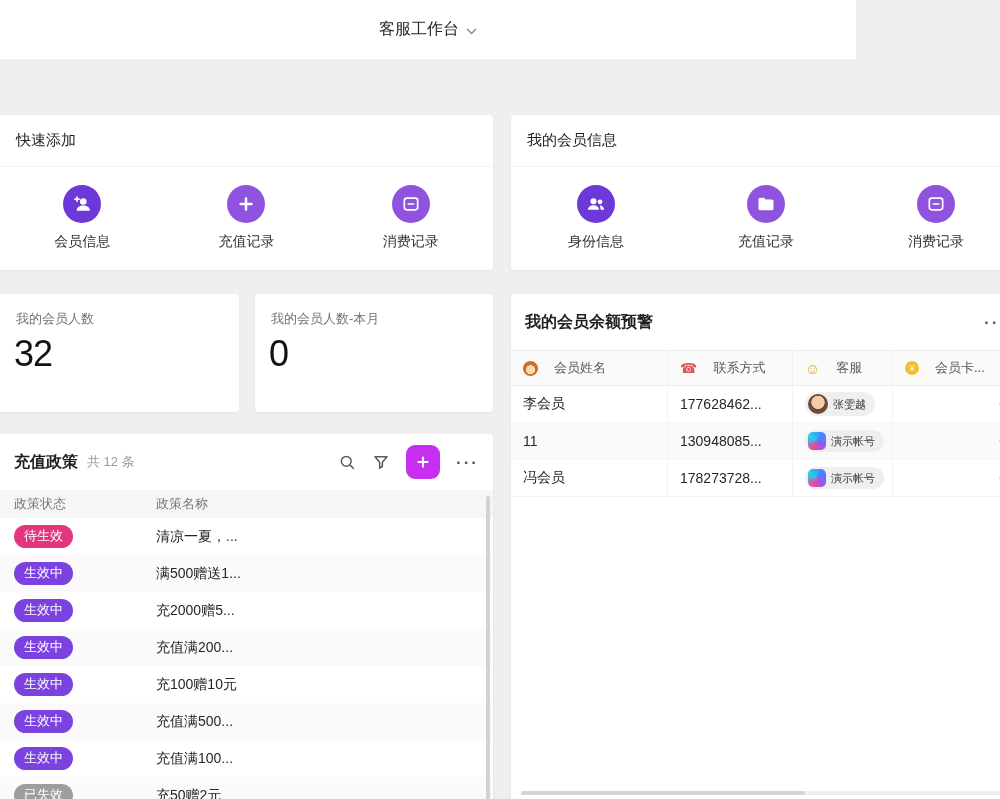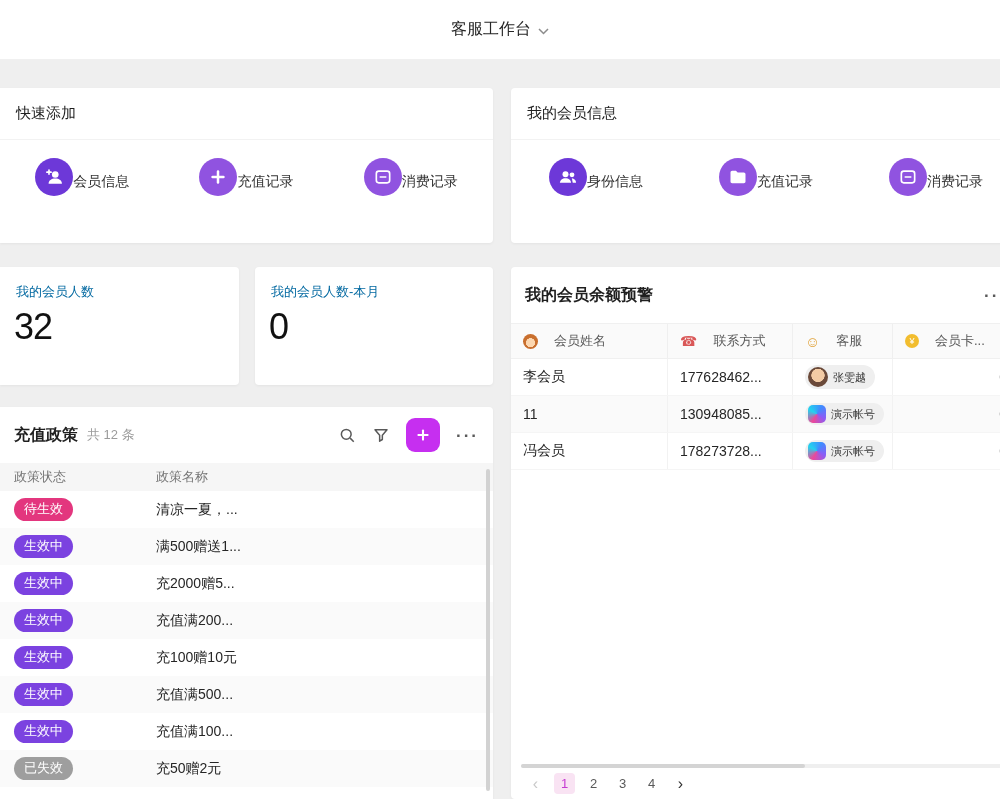--- a/index.html
+++ b/index.html
@@ -6,56 +6,56 @@
   html,body{width:1000px;height:799px}
   body{
     font-family:"Liberation Sans","DejaVu Sans",sans-serif;
     background:#efefef;
     position:relative;
     overflow:hidden;
     color:#262626;
   }
   
   .topbar{
-    position:absolute;top:0;left:0;width:1000px;height:60px;
+    position:absolute;top:0;left:0;width:856px;height:60px;
     background:#fff;display:flex;align-items:center;justify-content:center;gap:7px;
     border-bottom:1px solid #f0f0f0;
   }
   .topbar-title{font-size:16px;color:#262626}
   .topbar-chev{display:flex;align-items:center;margin-top:3px}
 
   
   .card{
     position:absolute;background:#fff;border-radius:4px;
-    box-shadow:0 1px 3px rgba(0,0,0,.05);overflow:hidden;
+    box-shadow:0 1px 3px rgba(0,0,0,.05);overflow:hidden;margin-top:27px;
   }
   .card-quick{top:88px;left:0;width:493px;height:155px;border-radius:0 4px 4px 0}
   .card-meminfo{top:88px;left:511px;width:510px;height:155px;border-radius:4px 0 0 4px}
   .card-stat1{top:267px;left:0;width:239px;height:118px;border-radius:0 4px 4px 0}
   .card-stat2{top:267px;left:255px;width:238px;height:118px}
   .card-policy{top:407px;left:0;width:493px;height:392px;border-radius:0 4px 0 0}
   .card-warning{top:267px;left:511px;width:510px;height:532px;border-radius:4px 0 0 4px}
 
   
   .card-title-row{
     height:52px;display:flex;align-items:center;padding:0 16px;
     border-bottom:1px solid #f2f2f2;font-size:15px;color:#1f1f1f;
   }
   .icon-row{display:flex;justify-content:space-around;padding-top:18px}
-  .icon-item{display:flex;flex-direction:row;align-items:center;cursor:pointer}
+  .icon-item{display:flex;flex-direction:column;align-items:center;cursor:pointer}
   .icon-circle{
     width:38px;height:38px;border-radius:50%;
     display:flex;align-items:center;justify-content:center;
   }
   .circle-dark{background:#6d38d8}
   .circle-mid{background:#9053e0}
   .icon-item-label{margin-top:10px;font-size:14px;color:#333}
 
   
-  .stat-label{padding:16px 16px 0;font-size:13px;color:#0369a1}
+  .stat-label{padding:16px 16px 0;font-size:13px;color:#737373}
   .stat-value{padding:5px 14px 0;font-size:36px;font-weight:400;color:#111;letter-spacing:-1px}
 
   
   .policy-head{height:56px;display:flex;align-items:center;padding:0 14px}
   .policy-title{font-size:16px;font-weight:700;color:#1f1f1f}
   .policy-count{font-size:13px;color:#9b9b9b;margin-left:9px}
   .policy-tools{margin-left:auto;display:flex;align-items:center;gap:16px}
   .tool-btn{display:flex;align-items:center;justify-content:center;cursor:pointer;background:none;border:none}
   .add-btn{
     width:34px;height:34px;border-radius:9px;background:#c62ff0;

